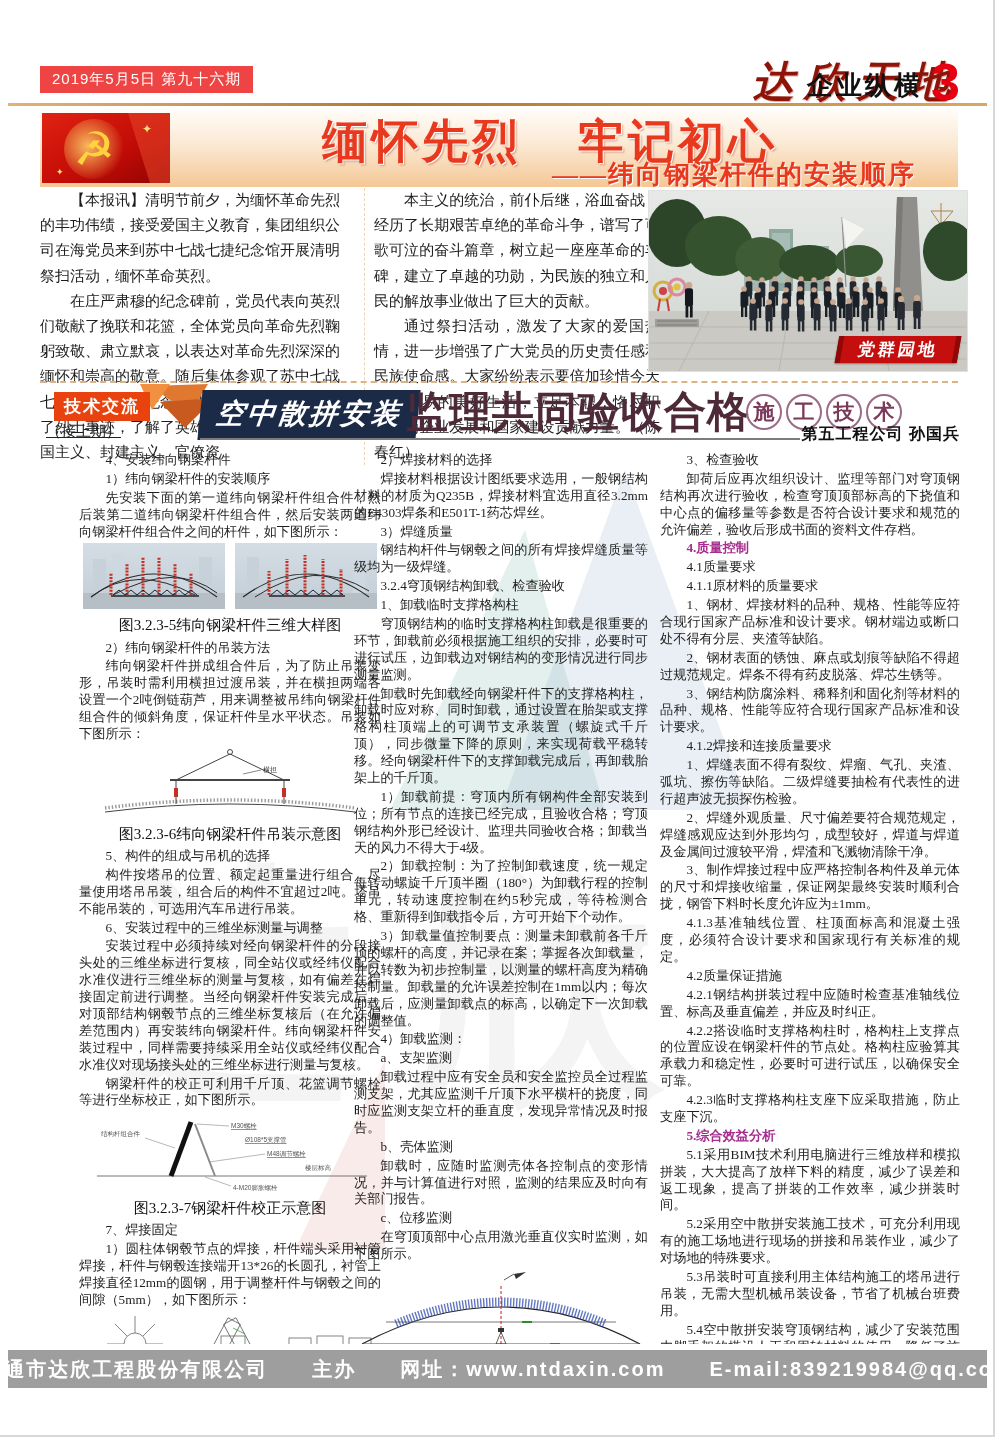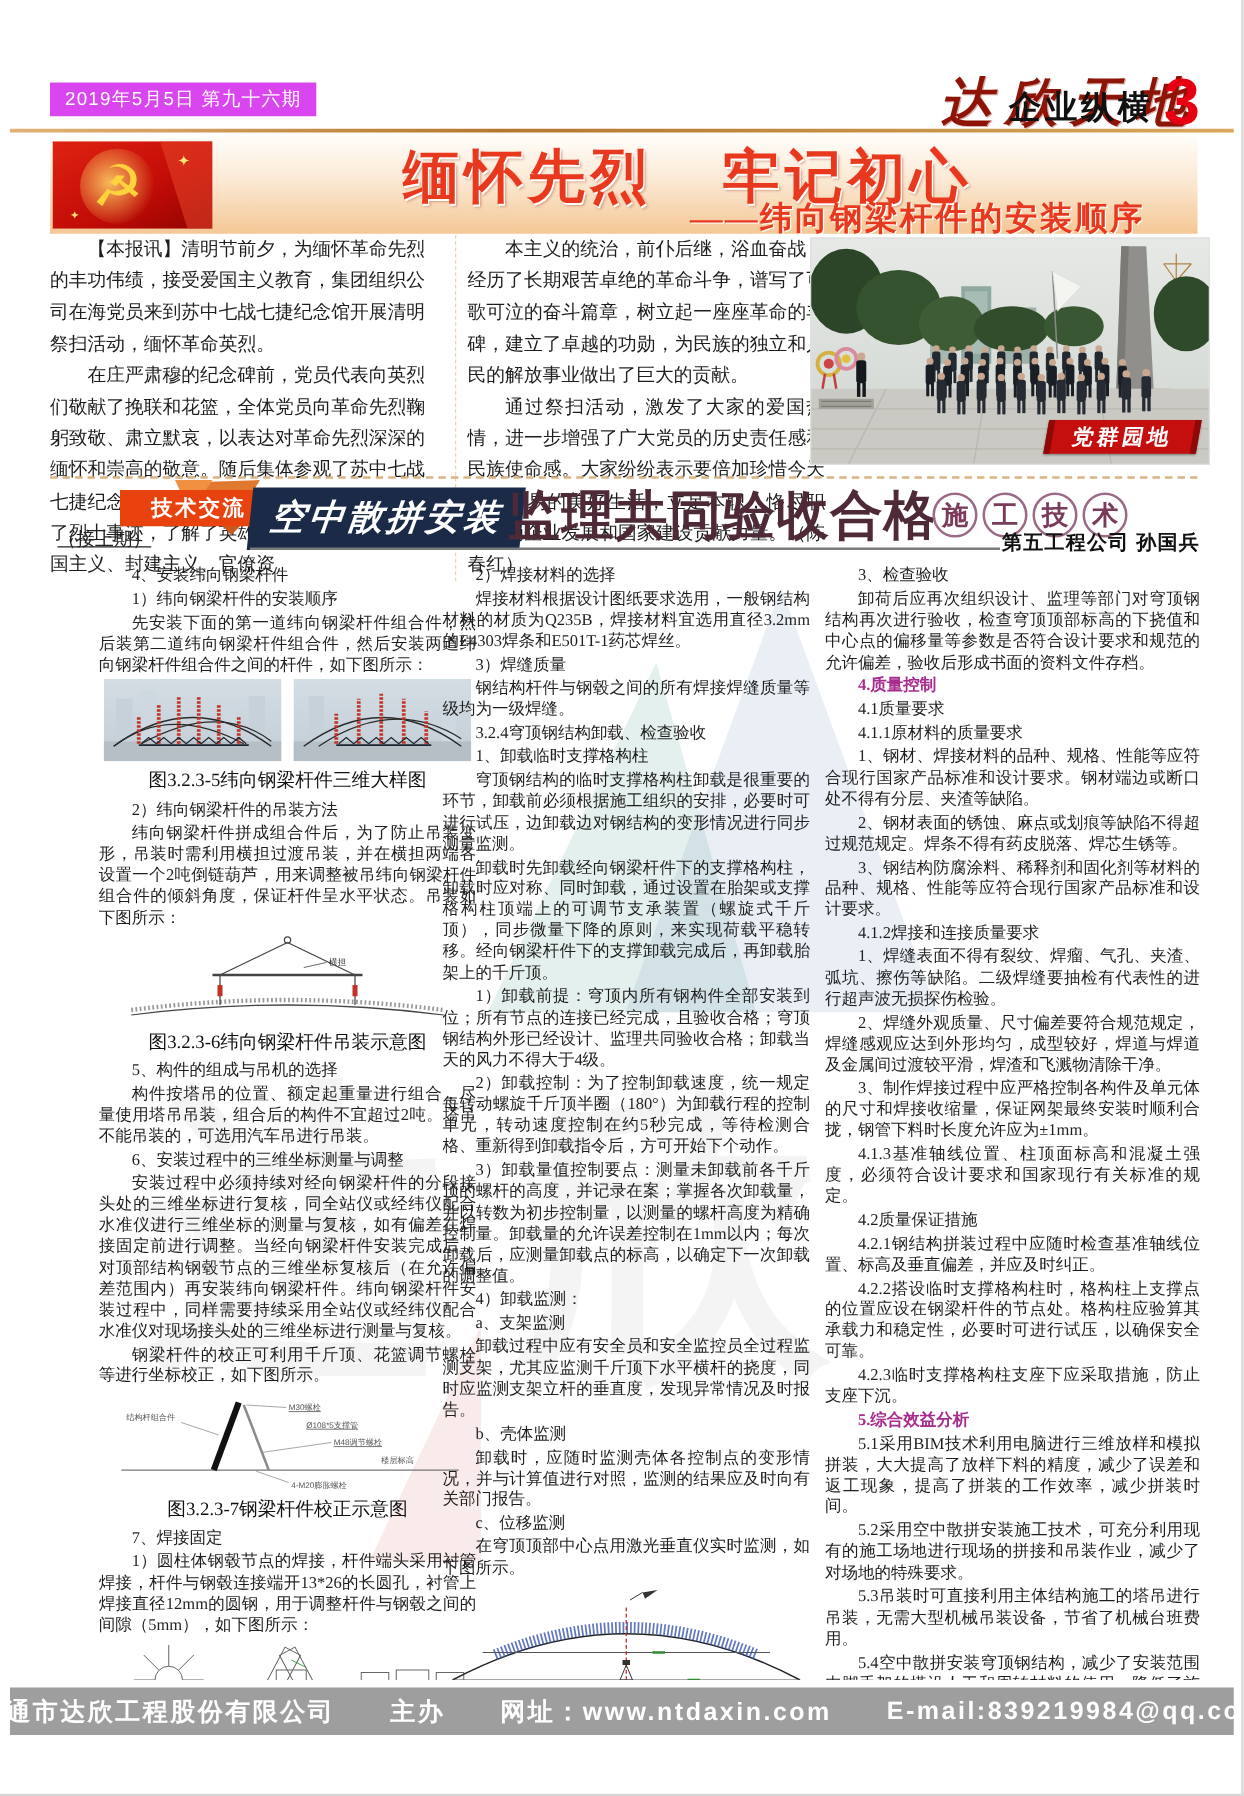--- a/index.html
+++ b/index.html
@@ -4,21 +4,21 @@
 <style>
   html,body{margin:0;padding:0;background:#ffffff;}
   .page{position:relative;width:995px;height:1437px;background:#fff;overflow:hidden;
         font-family:"Liberation Serif","DejaVu Serif",serif;color:#222;
         border-right:2px solid #d8d8d8;border-bottom:2px solid #d8d8d8;box-sizing:border-box;}
   
   .wm{position:absolute;z-index:0;pointer-events:none;}
   .wm-text{left:110px;top:820px;font-size:250px;font-weight:bold;color:rgba(40,40,40,0.05);letter-spacing:55px;}
   
   .mast{position:absolute;left:40px;top:58px;width:920px;height:44px;z-index:2;}
-  .date-box{position:absolute;left:0;top:8px;background:#d946ef;color:#fff;
+  .date-box{position:absolute;left:0;top:8px;background:#ef4444;color:#fff;
             font-family:"Liberation Sans",sans-serif;font-size:15px;padding:4px 12px;letter-spacing:1px;}
   .paper-title{position:absolute;left:0;right:0;top:-4px;text-align:right;color:#8e1408;
                font-size:42px;font-weight:bold;font-style:italic;letter-spacing:10px;
                text-shadow:1px 1px 0 #d9b2ac;}
   .sec{position:absolute;right:0;top:-2px;display:flex;align-items:flex-start;}
   .sec-name{font-family:"Liberation Sans",sans-serif;font-size:26px;font-weight:bold;color:#111;margin-top:12px;letter-spacing:3px;}
   .pgno{font-family:"Liberation Sans",sans-serif;font-size:52px;font-weight:bold;color:#e60012;margin-left:8px;line-height:1;}
   .mast-rule{position:absolute;left:8px;top:103px;width:979px;height:3px;z-index:2;
              background:linear-gradient(90deg,#e2b276,#b5772f 40%,#d9a75f);}
   
@@ -43,21 +43,21 @@
   .ptag{position:absolute;right:8px;bottom:8px;background:#c50f0f;color:#fff;
         font-family:"Liberation Sans",sans-serif;font-weight:bold;font-size:17px;
         padding:2px 16px;transform:skewX(-10deg);letter-spacing:3px;
         border-left:5px solid #8e0808;border-right:5px solid #8e0808;box-shadow:0 1px 2px rgba(0,0,0,.4);}
   .dash-rule{position:absolute;left:40px;top:381px;width:918px;border-top:2px dashed #dcb384;z-index:2;}
   
   .tech-head{position:absolute;left:40px;top:386px;width:920px;height:64px;z-index:2;}
   .badge-decor{position:absolute;left:0;top:-2px;}
   .badge{position:absolute;left:14px;top:6px;background:#e8430f;color:#fff;
          font-family:"Liberation Sans",sans-serif;font-size:17px;font-weight:bold;
-         padding:3px 25px;letter-spacing:2px;margin-left:42px;}
+         padding:3px 10px;letter-spacing:2px;}
   .cont{position:absolute;left:6px;top:36px;font-size:15px;color:#222;text-decoration:underline;}
   .t-prefix{position:absolute;left:160px;top:4px;background:#1b2b47;color:#fff;
             font-size:28px;font-weight:bold;font-style:italic;letter-spacing:3px;
             padding:5px 16px 7px;transform:skewX(-6deg);}
   .t-main{position:absolute;left:366px;top:-2px;font-size:42px;font-weight:900;color:#4e2a38;letter-spacing:1px;white-space:nowrap;}
   .t-circles{position:absolute;left:706px;top:8px;white-space:nowrap;}
   .t-circles span{display:inline-block;width:32px;height:32px;line-height:32px;text-align:center;
                   border:2px solid #9a6a86;border-radius:50%;color:#7a3a5a;font-size:21px;font-weight:bold;margin-right:4px;}
   .t-rule{position:absolute;left:160px;top:52px;width:600px;border-bottom:2px solid #7c7c7c;}
   .t-author{position:absolute;right:0;top:38px;font-family:"Liberation Sans",sans-serif;

